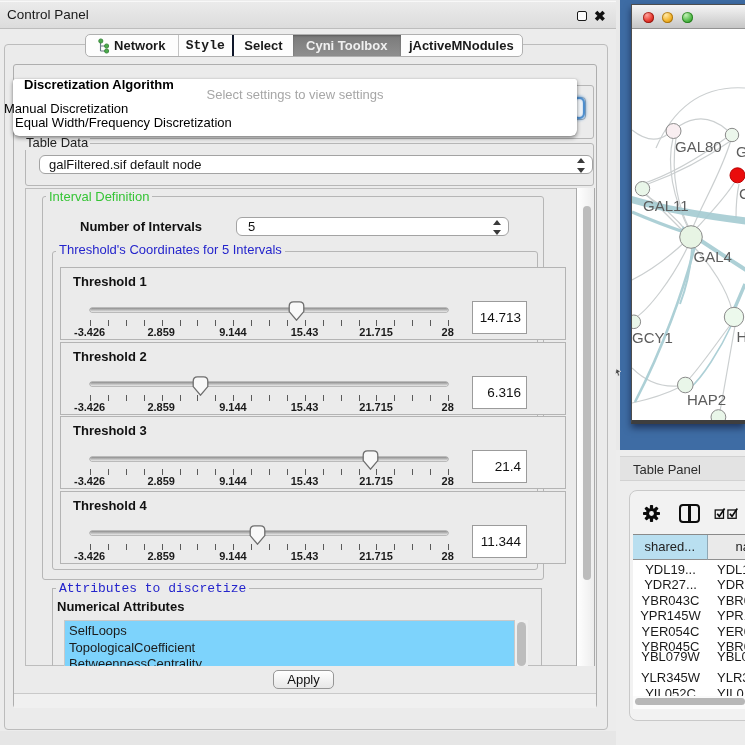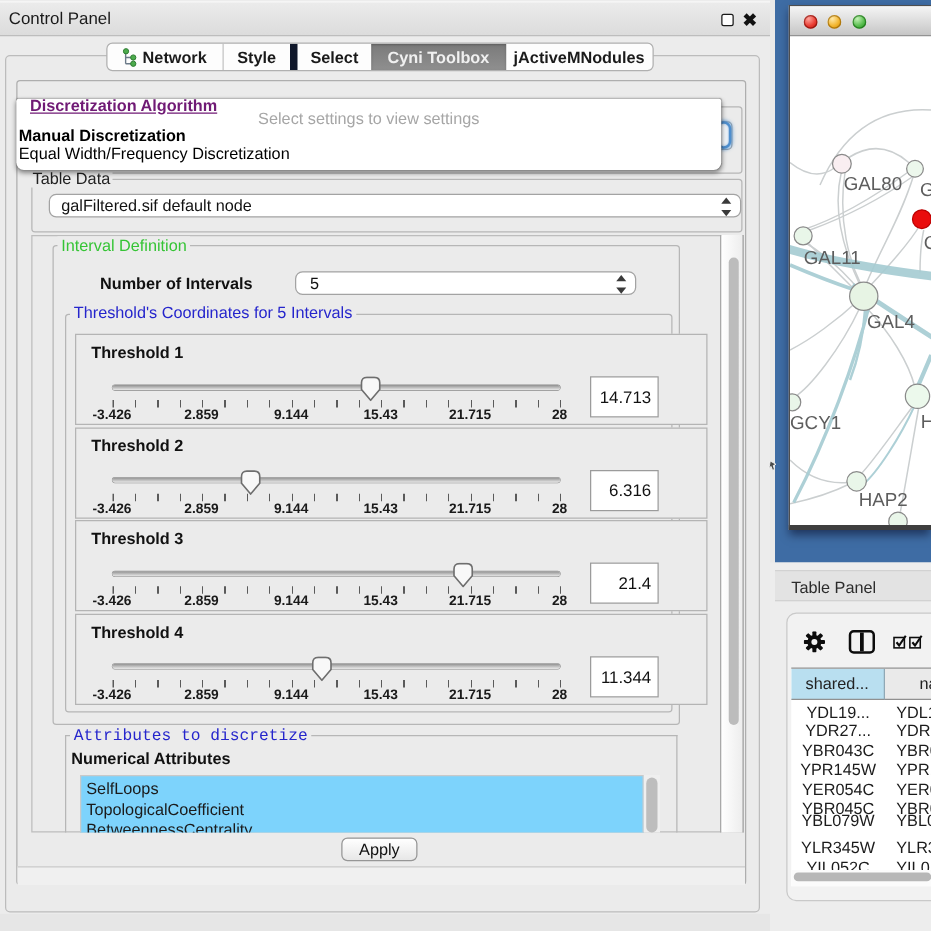--- a/index.html
+++ b/index.html
@@ -45,21 +45,21 @@
             <line x1="2.5" y1="3" x2="2.5" y2="13"></line>
             <line x1="2.5" y1="8" x2="8" y2="8"></line>
             <line x1="2.5" y1="13" x2="8" y2="13"></line>
           </g>
           <g fill="#4cab4c" stroke="#2e7d32" stroke-width="0.8">
             <circle cx="2.8" cy="3" r="2.1"></circle>
             <circle cx="8.6" cy="8" r="2.1"></circle>
             <circle cx="8.6" cy="13" r="2.1"></circle>
           </g>
         </svg>Network</div>
-  <div style="width:53.5px;border-right:6px solid #0f172a;display:flex;align-items:center;justify-content:center;">Style</div>
+  <div style="width:53.5px;border-right:2px solid #0f172a;display:flex;align-items:center;justify-content:center;font-family:Liberation Mono, monospace;">Style</div>
   <div style="width:59px;display:flex;align-items:center;justify-content:center;">Select</div>
   <div style="width:107.5px;background:linear-gradient(#7a7a7a,#8f8f8f);box-shadow:inset 0 1px 2px rgba(0,0,0,.25);color:#f0f0f0;display:flex;align-items:center;justify-content:center;">Cyni Toolbox</div>
   <div style="flex:1;display:flex;align-items:center;justify-content:center;">jActiveMNodules</div>
 </div>
 
 <div class="ab" style="left:13px;top:64px;width:584px;height:644px;background:#ebebeb;border:1px solid #aeaeae;border-radius:3px;box-sizing:border-box;"></div>
 
 <div class="gbox" style="left:25px;top:85px;width:567px;height:52px;"></div>
 <div class="combo" style="left:37px;top:97px;width:547px;height:21px;"></div>
 <div class="ab" style="left:573px;top:97px;width:12px;height:22px;background:#f2f6fa;border:2.5px solid #4e8ecd;border-radius:6px;box-shadow:0 0 3px 1px rgba(78,142,205,.8),inset 0 0 2px rgba(78,142,205,.6);box-sizing:border-box;"></div>
@@ -165,23 +165,23 @@
 </div>
 <div class="ab" style="left:515px;top:620px;width:13px;height:46px;background:#efefef;"></div>
 <div class="ab" style="left:517px;top:622px;width:9px;height:44px;background:#bdbdbd;border-radius:4.5px;"></div>
 
 <div class="ab" style="left:14px;top:693px;width:582px;height:14px;background:#f0f0f0;border-top:1px solid #c9c9c9;"></div>
 
 <div class="ab" style="left:273px;top:670px;width:61px;height:19px;background:linear-gradient(#ffffff,#e7e7e7);border:1px solid #969696;border-radius:5px;box-sizing:border-box;font-size:13px;color:#111;text-align:center;line-height:17px;">Apply</div>
 
 
 <div class="ab" style="left:13px;top:79px;width:564px;height:57px;background:#fff;border-radius:2px 2px 6px 6px;box-shadow:0 2px 4px rgba(0,0,0,.45),0 0 1px rgba(0,0,0,.3);"></div>
-<div class="ab" style="left:24px;top:76.5px;font-size:13px;font-weight:bold;color:#701a75;text-decoration:underline;">Discretization Algorithm</div>
+<div class="ab" style="left:24px;top:76.5px;font-size:13px;font-weight:bold;color:#000000;">Discretization Algorithm</div>
 <div class="ab" style="left:13px;top:87px;width:564px;text-align:center;font-size:13px;color:#a6a6a6;">Select settings to view settings</div>
-<div class="ab" style="left:15px;top:101px;font-size:13px;font-weight:bold;color:#000;">Manual Discretization</div>
+<div class="ab" style="left:4px;top:101px;font-size:13px;font-weight:normal;color:#000;">Manual Discretization</div>
 <div class="ab" style="left:15px;top:115px;font-size:13px;color:#000;">Equal Width/Frequency Discretization</div>
 
 <div class="ab" style="left:620px;top:0;width:125px;height:450px;background:#3e6ca4;"></div>
 <div class="ab" style="left:631px;top:4px;width:114px;height:420px;border:1px solid #4e4e4e;border-right:none;border-bottom:4px solid #3e3e3e;box-shadow:0 4px 7px rgba(0,0,25,.5);box-sizing:border-box;background:#fff;overflow:hidden;">
   <div style="position:absolute;left:0;top:0;width:100%;height:23px;background:linear-gradient(#f5f5f5,#c6c6c6);border-bottom:1px solid #939393;"></div>
   <div style="position:absolute;left:10.5px;top:7px;width:11px;height:11px;border-radius:50%;background:radial-gradient(circle at 35% 28%,#ffa49c,#e83a30 55%,#a51208);box-shadow:inset 0 0 0 1px rgba(120,10,5,.6);"></div>
   <div style="position:absolute;left:30px;top:7px;width:11px;height:11px;border-radius:50%;background:radial-gradient(circle at 35% 28%,#ffe9a8,#f2b32a 55%,#bd7e04);box-shadow:inset 0 0 0 1px rgba(140,90,0,.6);"></div>
   <div style="position:absolute;left:50px;top:7px;width:11px;height:11px;border-radius:50%;background:radial-gradient(circle at 35% 28%,#c4f2b6,#54bb4b 55%,#1d8a1a);box-shadow:inset 0 0 0 1px rgba(20,100,15,.6);"></div>
 
   <svg style="position:absolute;left:0;top:23px;" width="113" height="392" viewBox="0 0 113 392">

